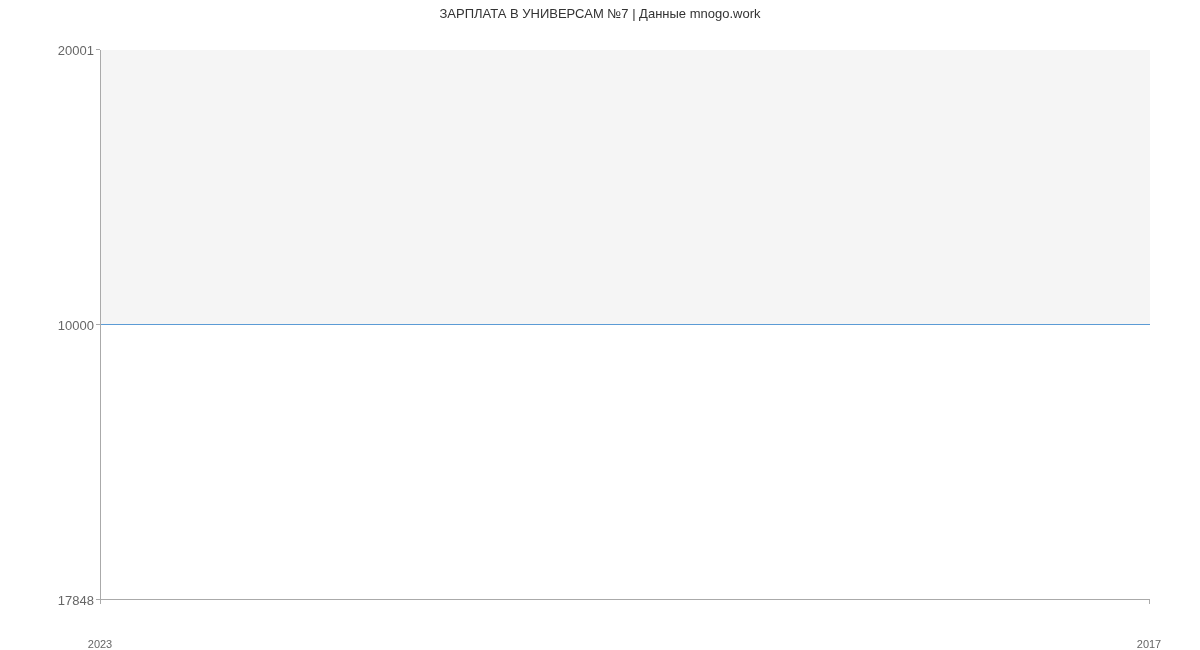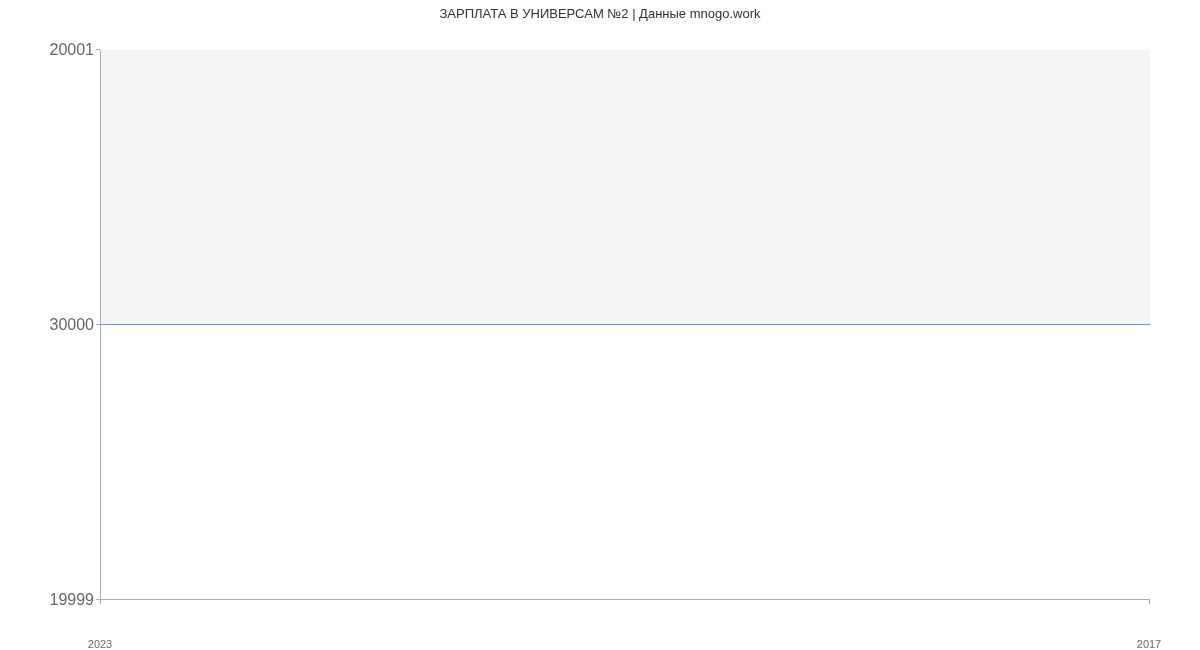--- a/index.html
+++ b/index.html
@@ -46,21 +46,21 @@
   .y-tick {
     position: absolute;
     left: 96px;
     width: 4px;
     height: 1px;
     background: #aaaaaa;
   }
   .y-label {
     position: absolute;
     right: 1106px; 
-    font-size: 16px;
+    font-size: 13px;
     color: #666666;
     text-align: right;
     transform: translateY(-50%);
   }
   .x-tick {
     position: absolute;
     top: 600px;
     width: 1px;
     height: 4px;
     background: #aaaaaa;
@@ -76,28 +76,28 @@
   .white-mask {
     position: absolute;
     background: #ffffff;
   }
 </style>
 </head>
 <body>
 
 <div class="chart-wrap">
 
-  <div class="title">ЗАРПЛАТА В   УНИВЕРСАМ №2 | Данные mnogo.work</div>
+  <div class="title">ЗАРПЛАТА В   УНИВЕРСАМ №7 | Данные mnogo.work</div>
 
   <div class="y-tick" style="top:599px"></div>
   <div class="y-tick" style="top:324px"></div>
   <div class="y-tick" style="top:49px"></div>
 
-  <div class="y-label" style="top:600px">19999</div>
-  <div class="y-label" style="top:325px">30000</div>
+  <div class="y-label" style="top:600px">17848</div>
+  <div class="y-label" style="top:325px">10000</div>
   <div class="y-label" style="top:50px">20001</div>
 
   <div class="x-tick" style="left:100px"></div>
   <div class="x-tick" style="left:1149px"></div>
 
   <div class="x-label" style="left:100px">2023</div>
   <div class="x-label" style="left:1149px">2017</div>
 
   <div class="plot-area">
 

